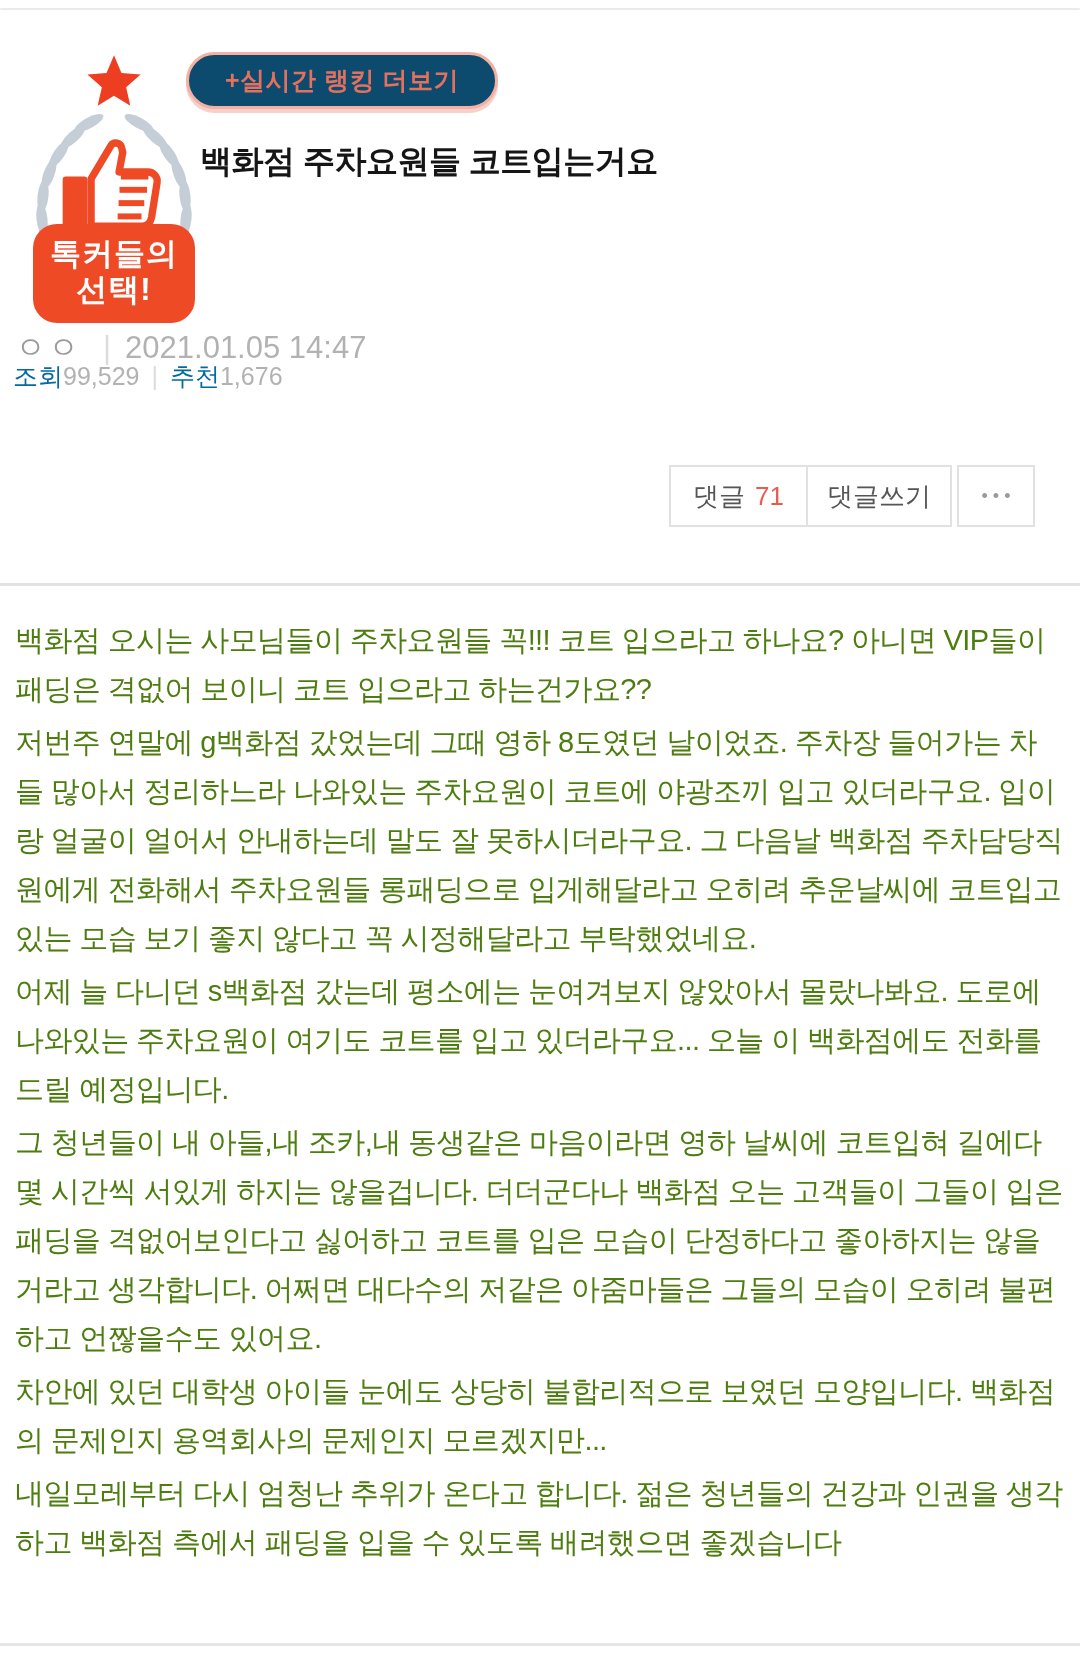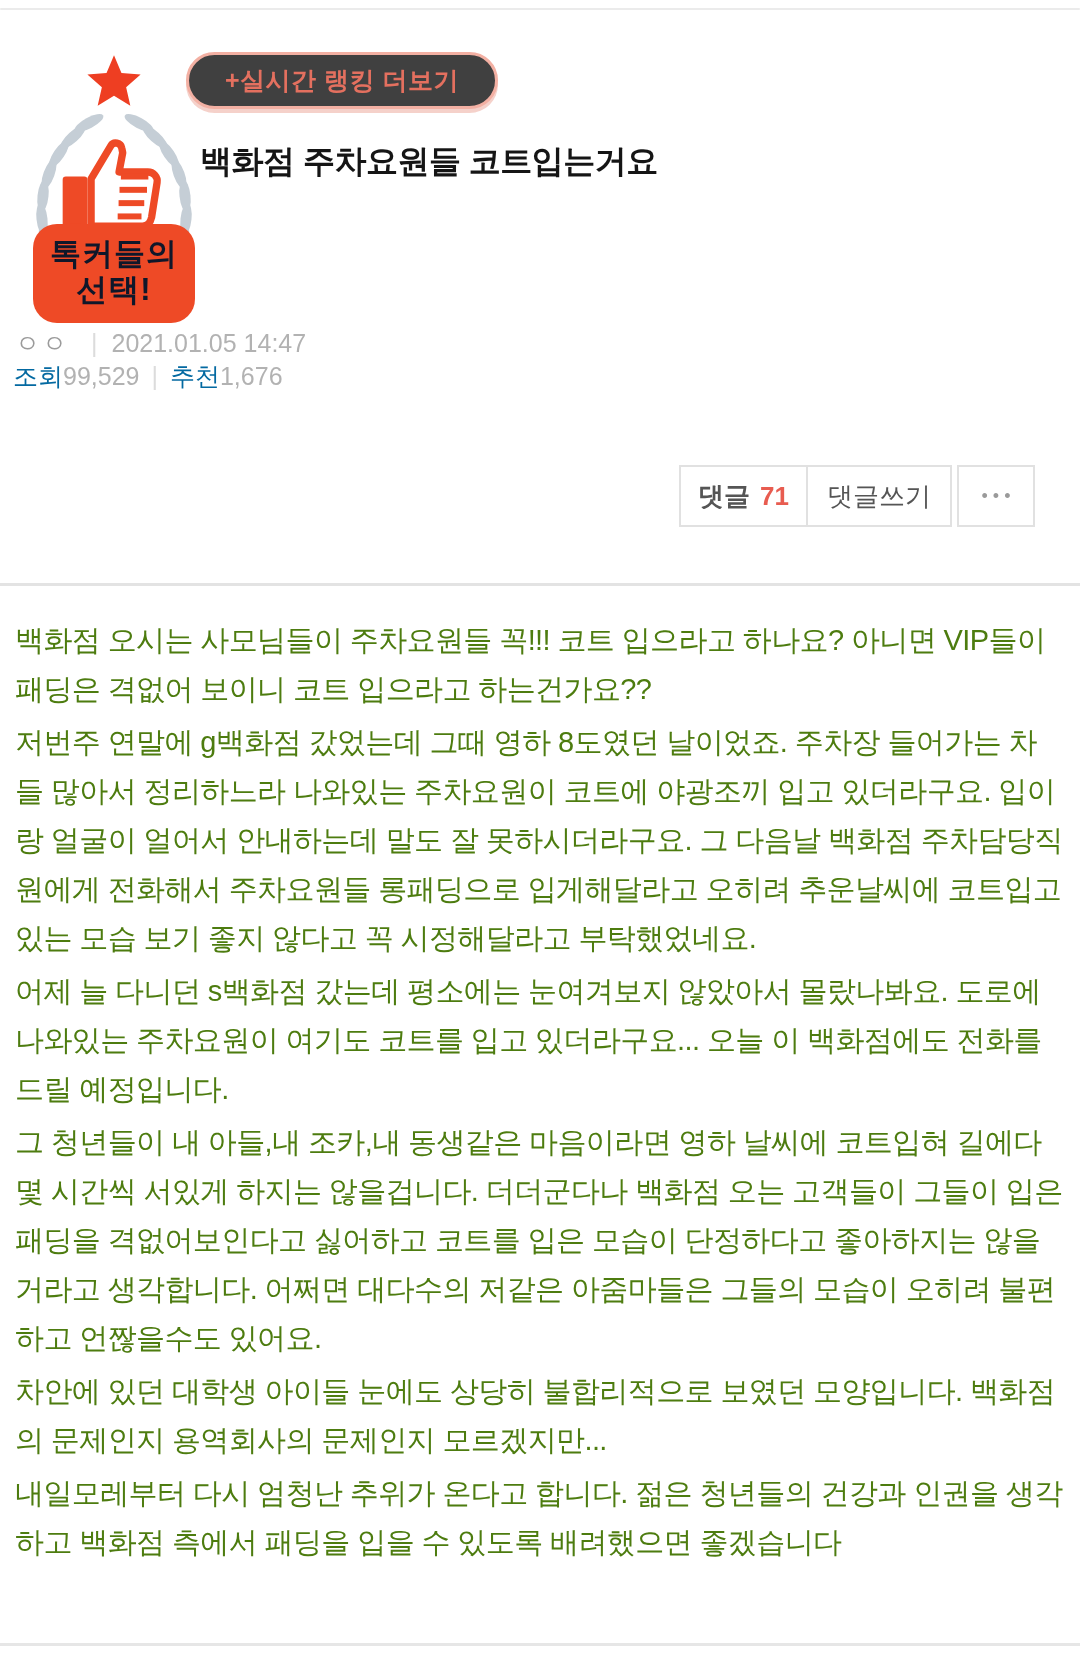--- a/index.html
+++ b/index.html
@@ -30,66 +30,66 @@
   .award .thumb {
     position: absolute; left: 50%; top: 78px; transform: translateX(-50%);
     width: 110px; height: 110px;
   }
   .award .label {
     position: absolute; left: 8px; right: 8px; bottom: 0;
     background: #ee4a26;
     border-radius: 24px;
     padding: 12px 6px 14px 6px;
     text-align: center;
-    color: #0f172a;
+    color: #ffffff;
     font-weight: bold;
     font-size: 31px;
     line-height: 1.18;
     letter-spacing: 1px;
   }
   
   .rank-btn {
     position: absolute; left: 186px; top: 52px;
     height: 57px; padding: 0 36px;
     display: inline-flex; align-items: center;
-    background: #404040;
+    background: #0c4a6e;
     border: 3px solid #f3b0a3;
     border-radius: 29px;
     color: #e4705f;
     font-size: 25px;
     font-weight: 600;
     letter-spacing: 0.5px;
     box-shadow: 0 4px 0 rgba(232, 154, 138, 0.45);
     cursor: pointer;
   }
   
   .post-title {
     position: absolute; left: 200px; top: 140px;
     font-size: 32px; font-weight: 800; color: #151515;
     letter-spacing: -0.5px;
   }
   
-  .meta1 { position: absolute; left: 15px; top: 327px; font-size: 25px; color: #b2b2b2; }
+  .meta1 { position: absolute; left: 15px; top: 327px; font-size: 31px; color: #b2b2b2; }
   .meta1 .author { color: #9b9b9b; letter-spacing: 2px; }
   .meta1 .sep { color: #dcdcdc; margin: 0 14px 0 22px; }
   .meta2 { position: absolute; left: 13px; top: 360px; font-size: 25px; color: #b2b2b2; }
   .meta2 .lab { color: #0369a1; }
   .meta2 .val { color: #b2b2b2; }
   .meta2 .sep { color: #dcdcdc; margin: 0 12px; }
   
   .actions {
     position: absolute; top: 465px; right: 45px;
     display: flex; align-items: stretch; height: 62px;
   }
   .actions .cellgroup { display: flex; border: 2px solid #e1e1e1; background: #fff; }
   .actions .cell {
     display: flex; align-items: center; justify-content: center;
     font-size: 26px; color: #555555; cursor: pointer; background: #fff;
   }
-  .cell.comments { width: 125px; font-weight: bold; }
+  .cell.comments { width: 135px; }
   .cell.write { width: 144px; border-left: 2px solid #e1e1e1; }
   .cell .count { color: #e85c50; margin-left: 10px; }
   .more-box {
     margin-left: 5px; border: 2px solid #e1e1e1; width: 78px;
     display: flex; align-items: center; justify-content: center;
     color: #9a9a9a; font-size: 18px; letter-spacing: 5px; cursor: pointer;
     background: #fff; padding-left: 5px;
   }
   
   .divider-main {

